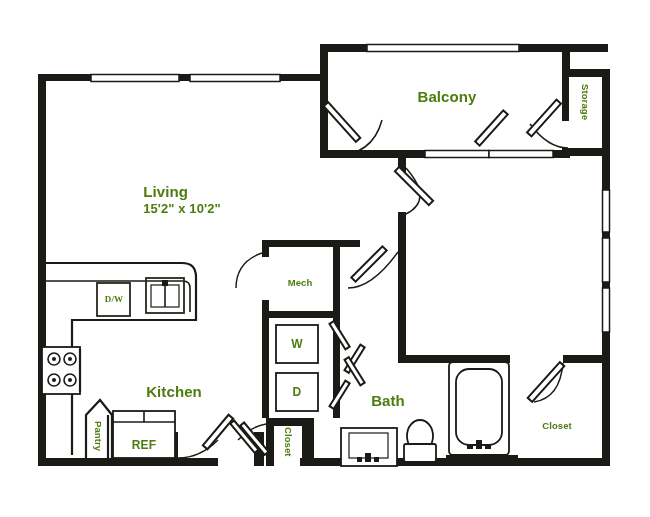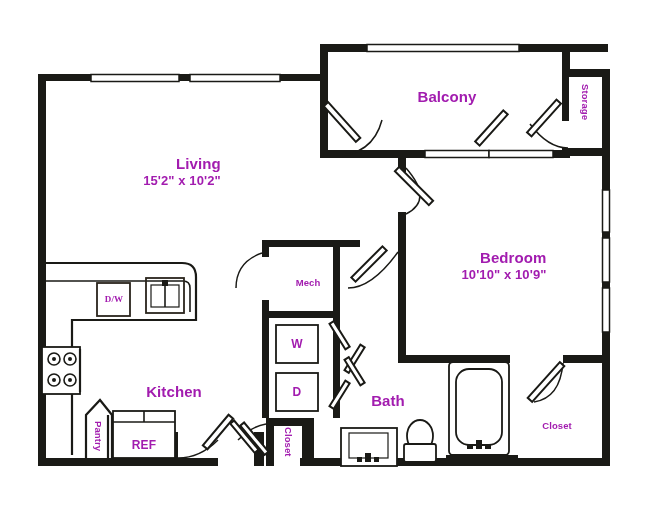--- a/index.html
+++ b/index.html
@@ -36,38 +36,38 @@
   .swing     { fill: none; stroke: #1a1a16; stroke-width: 1.5; }
   .winfill   { fill: #ffffff; stroke: #1a1a16; stroke-width: 1.5; }
   .fixture   { fill: #ffffff; stroke: #1a1a16; stroke-width: 1.8; }
   .fixture-thin { fill: #ffffff; stroke: #1a1a16; stroke-width: 1.2; }
   .cabinet   { fill: none; stroke: #2a241c; stroke-width: 1.8; }
   .solid-dark{ fill: #1a1a16; }
 
   
   .lbl {
     position: absolute;
-    color: #a21caf;
+    color: #4d7c0f;
     font-family: "Liberation Sans", sans-serif;
     font-weight: bold;
     white-space: nowrap;
     line-height: 1.18;
     letter-spacing: 0.1px;
   }
   .lbl-room   { font-size: 15px; }
   .lbl-dim    { font-size: 13px; font-weight: bold; }
   .lbl-mid    { font-size: 12px; }
   .lbl-small  { font-size: 9.5px; }
   .lbl-tiny   { font-size: 9px; }
   .lbl-center { text-align: center; transform: translateX(-50%); }
   .vert {
     writing-mode: vertical-rl;
     text-orientation: mixed;
   }
-  .room-block { text-align: right; transform: translateX(-50%); }
+  .room-block { text-align: left; transform: translateX(-50%); margin-top: 28px; }
 </style>
 </head>
 <body>
 
 <div id="floorplan-container">
 
   <svg id="plan" viewBox="0 0 650 517">
 
     <rect class="wall" x="38" y="74" width="8" height="392"></rect>
 
@@ -233,34 +233,30 @@
       <rect class="doorleaf" x="252" y="420" width="5" height="38" transform="rotate(-40 254 439)"></rect>
     </g>
 
   </svg>
 
   <div class="lbl lbl-room room-block" style="left:182px; top:155px;">
     <div>Living</div>
     <div class="lbl-dim">15'2" x 10'2"</div>
   </div>
 
-  <div class="lbl lbl-room room-block" style="left:504px; top:249px;">
-    <div>Bedroom</div>
-    <div class="lbl-dim">10'10" x 10'9"</div>
-  </div>
 
   <div class="lbl lbl-room lbl-center" style="left:174px; top:383px;">Kitchen</div>
 
   <div class="lbl lbl-room lbl-center" style="left:388px; top:392px;">Bath</div>
 
   <div class="lbl lbl-room lbl-center" style="left:447px; top:88px;">Balcony</div>
 
   <div class="lbl lbl-small vert" style="left:580px; top:84px;">Storage</div>
 
-  <div class="lbl lbl-small lbl-center" style="left:300px; top:277px;padding-left:16px;">Mech</div>
+  <div class="lbl lbl-small lbl-center" style="left:292px; top:277px;padding-left:16px;">Mech</div>
 
   <div class="lbl lbl-small vert" style="left:283px; top:427px;">Closet</div>
 
   <div class="lbl lbl-small lbl-center" style="left:557px; top:420px;">Closet</div>
 
   <div class="lbl lbl-small vert" style="left:93px; top:421px;">Pantry</div>
 
   <div class="lbl lbl-tiny lbl-center" style="left:114px; top:294px;font-family:Liberation Serif, serif;">D/W</div>
 
   <div class="lbl lbl-mid lbl-center" style="left:297px; top:337px;">W</div>

